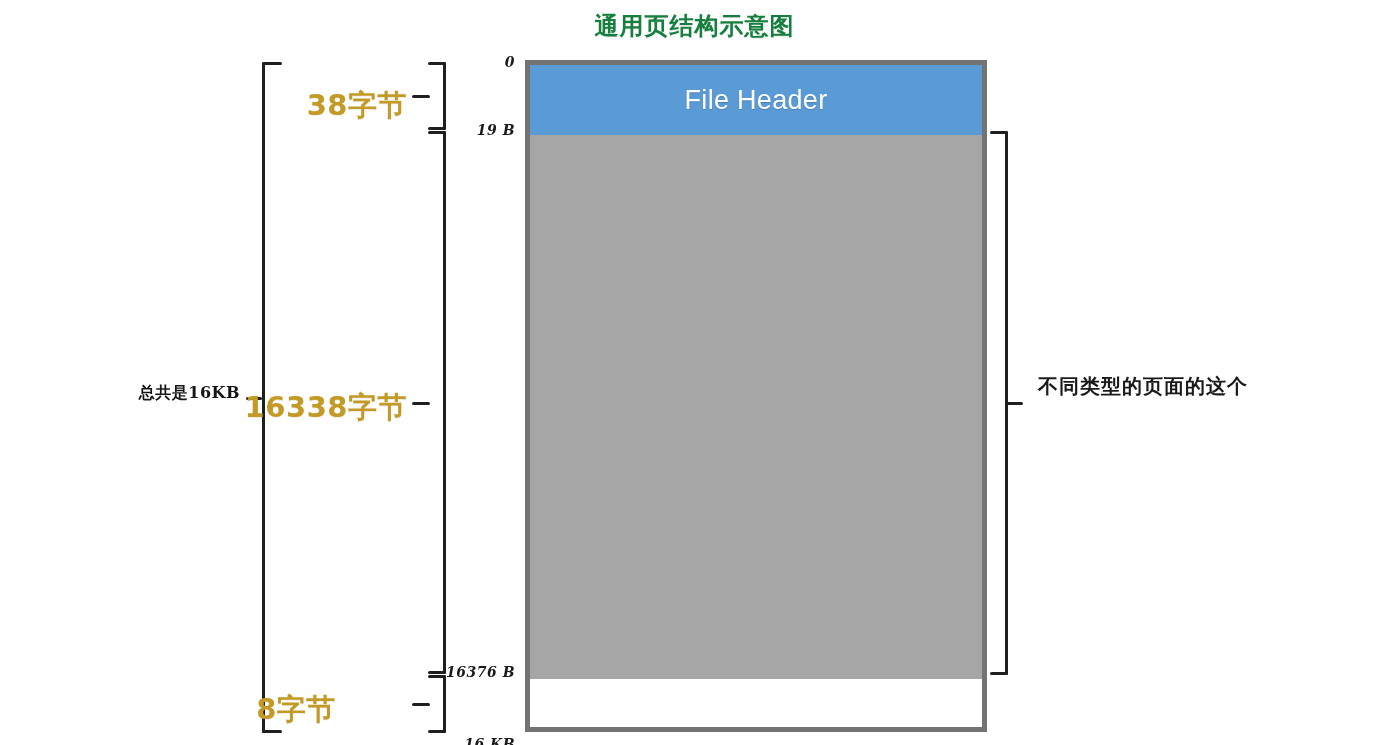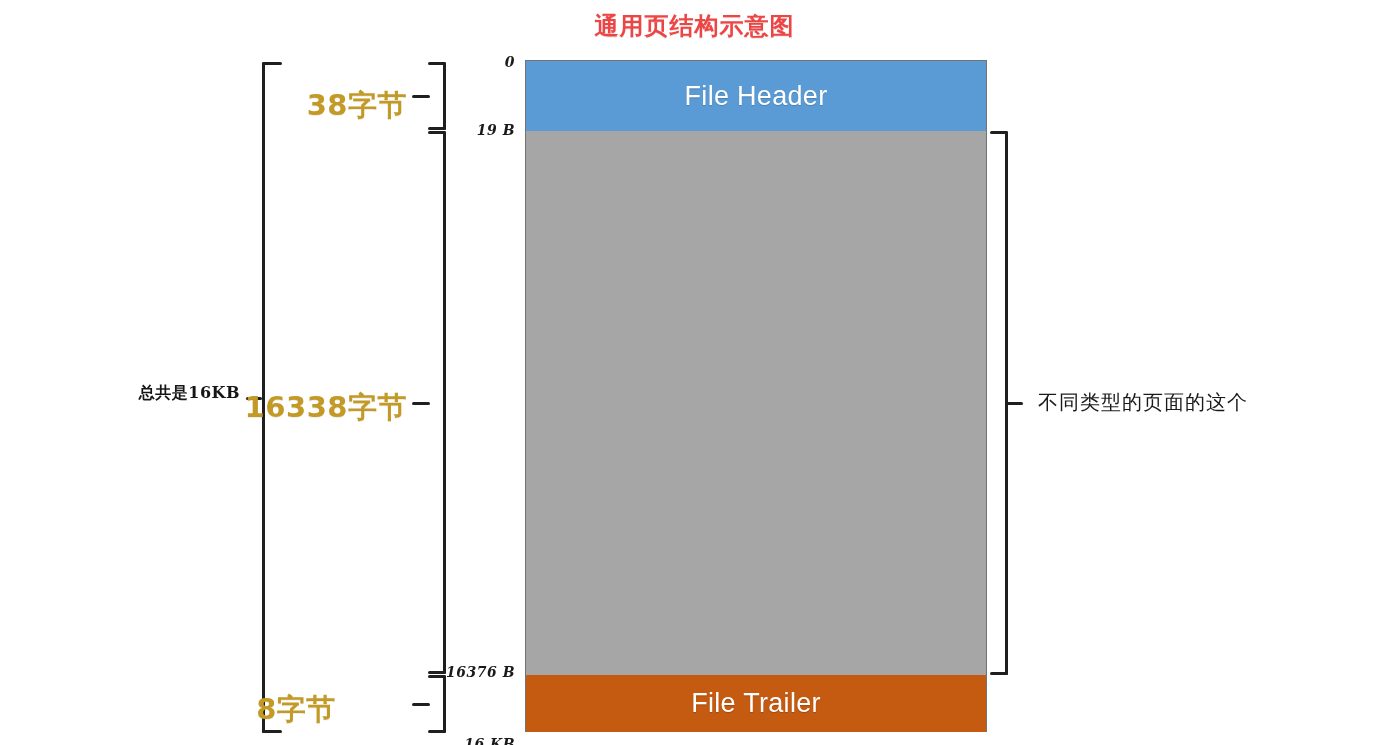--- a/index.html
+++ b/index.html
@@ -18,34 +18,34 @@
   
   #diagram-title {
     position: absolute;
     left: 0;
     top: 10px;
     width: 1389px;
     text-align: center;
     font-family: "DejaVu Sans", "Liberation Sans", sans-serif;
     font-size: 24px;
     font-weight: bold;
-    color: #ef4444;
+    color: #15803d;
     letter-spacing: 1px;
     text-shadow: 0 1px 0 rgba(0,0,0,0.10);
   }
 
   
   #page-box {
     position: absolute;
     left: 525px;
     top: 60px;
     width: 462px;
     height: 672px;
     box-sizing: border-box;
-    border: 1px solid #737373;
+    border: 5px solid #737373;
   }
   .seg {
     position: absolute;
     left: 0;
     width: 100%;
     box-sizing: border-box;
     display: flex;
     align-items: center;
     justify-content: center;
     color: #ffffff;
@@ -171,24 +171,24 @@
     font-family: "DejaVu Serif", "Liberation Serif", serif;
     font-weight: bold;
     font-size: 16px;
     color: #161616;
     white-space: nowrap;
     letter-spacing: 0.5px;
   }
   #note-body {
     position: absolute;
     left: 1038px;
-    top: 388px;
+    top: 372px;
     width: 300px;
     font-family: "DejaVu Serif", "Liberation Serif", serif;
-    font-weight: normal;
+    font-weight: bold;
     font-size: 20px;
     line-height: 29px;
     color: #1a1a1a;
     letter-spacing: 1px;
   }
   #note-body div { white-space: nowrap; }
 </style>
 </head>
 <body>
 
@@ -229,21 +229,20 @@
 <div id="offset-stack">
   <div class="offset-label" id="offset-0">0</div>
   <div class="offset-label" id="offset-38b">19 B</div>
   <div class="offset-label" id="offset-16376b">16376 B</div>
   <div class="offset-label" id="offset-16kb">16 KB</div>
 </div>
 
 <div id="page-box">
   <div class="seg" id="seg-file-header">File Header</div>
   <div class="seg" id="seg-body"></div>
-  <div class="seg" id="seg-file-trailer">File Trailer</div>
 </div>
 
 <div class="brace" id="brace-body-note">
   <div class="cap-top"></div>
   <div class="stem"></div>
   <div class="cap-bot"></div>
   <div class="tick"></div>
 </div>
 
 <div id="note-body">

